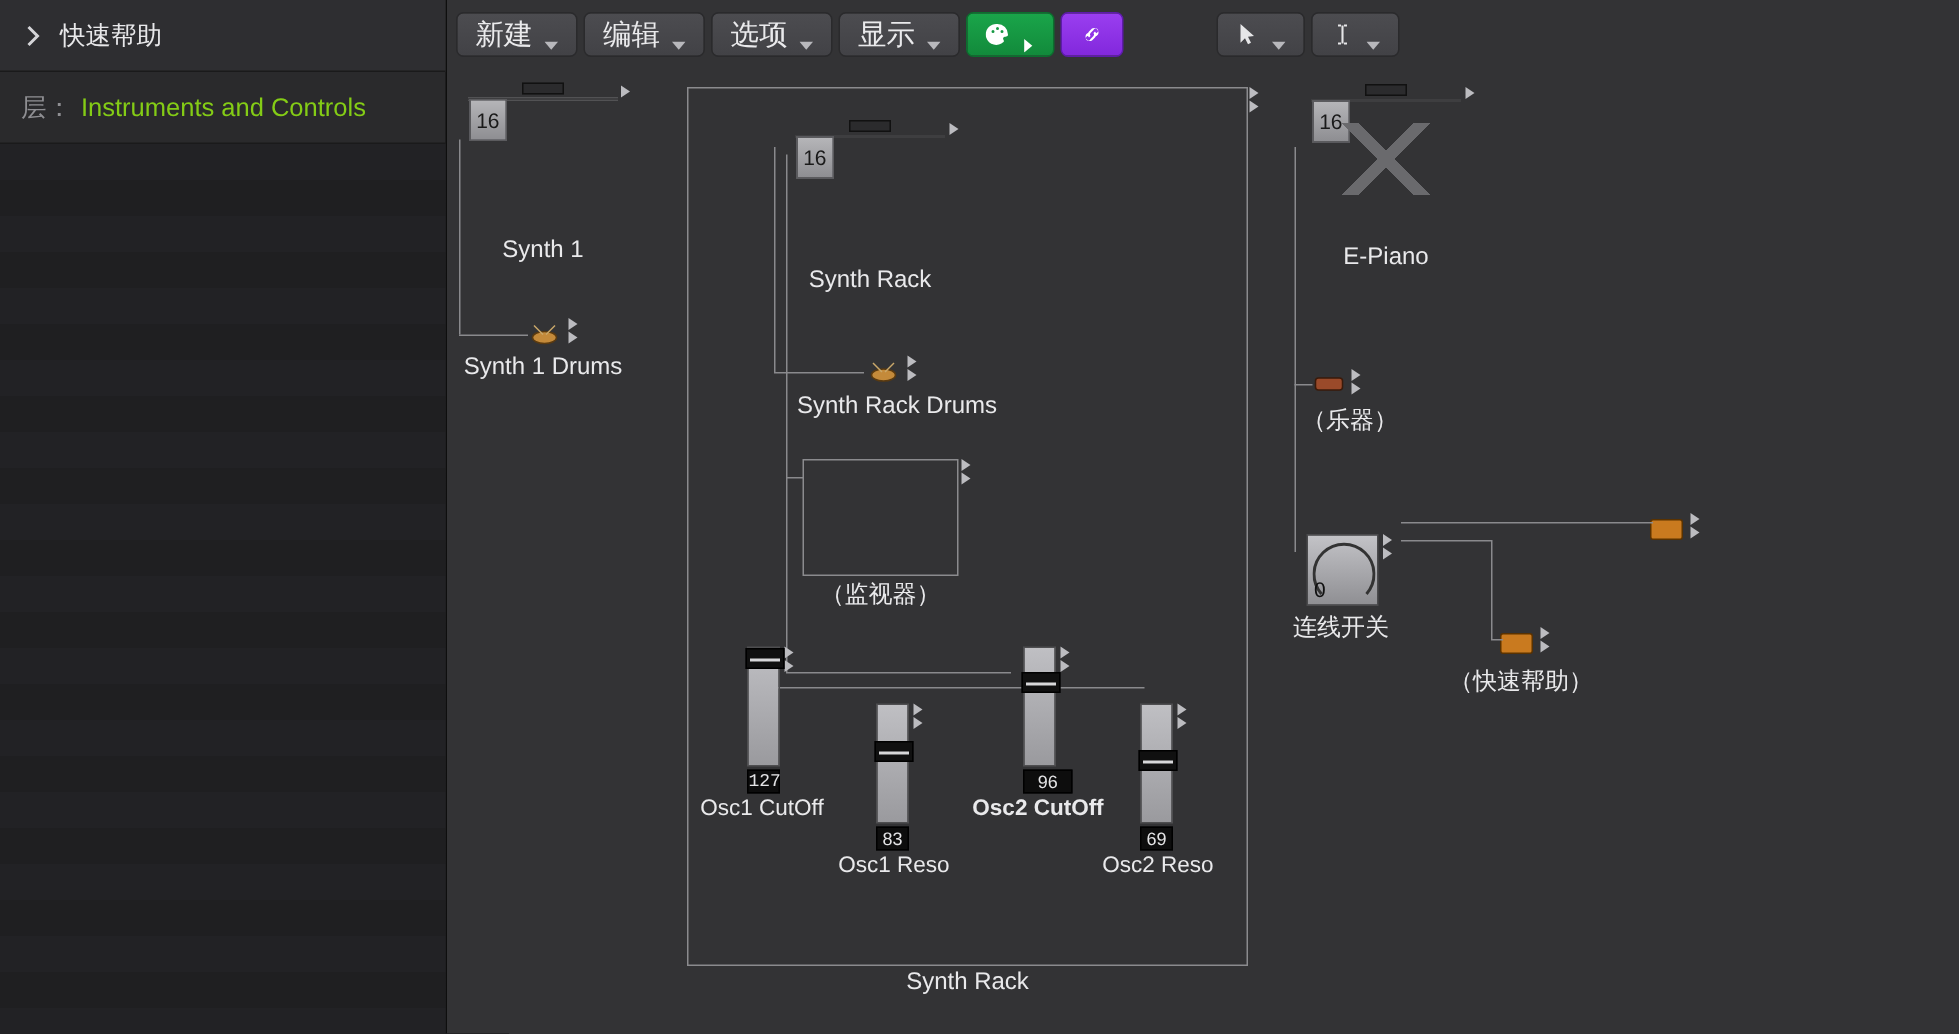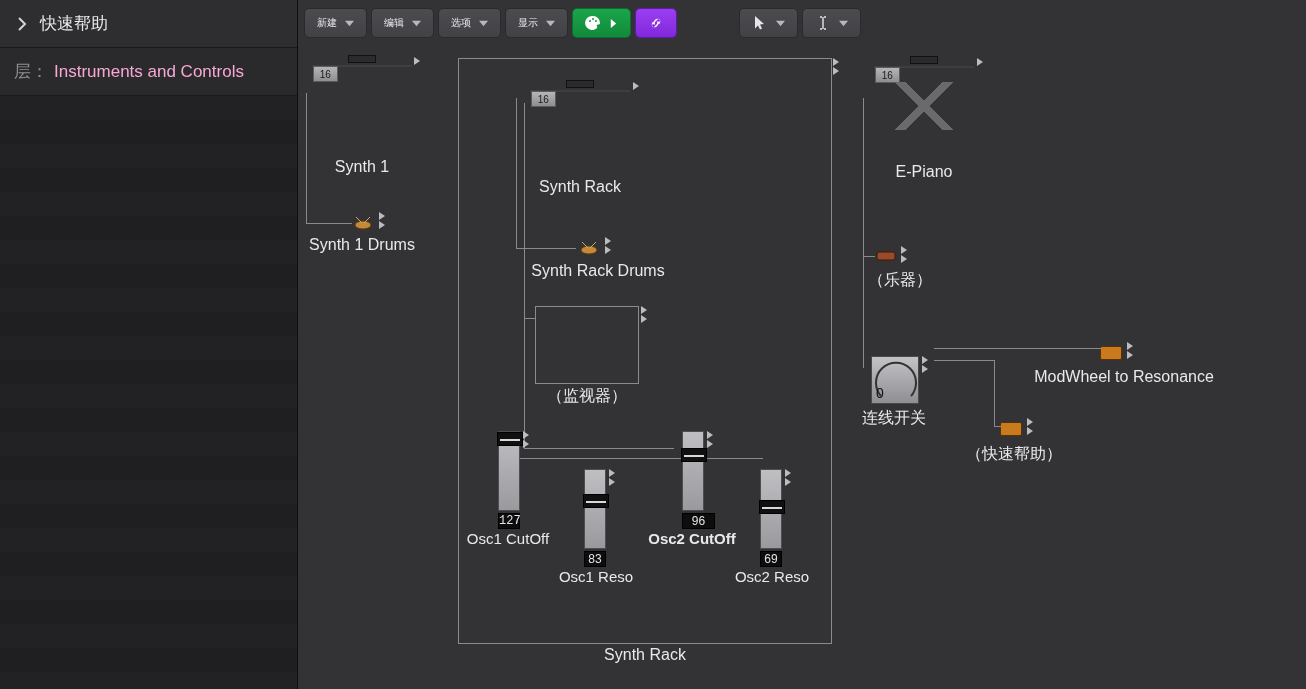--- a/index.html
+++ b/index.html
@@ -6,43 +6,43 @@
   html, body { width: 1306px; height: 689px; background: #1b1b1c; font-family: -apple-system, "Helvetica Neue", Arial, sans-serif; color: #e8e8ea; overflow: hidden; }
   .app { display: flex; width: 100%; height: 100%; }
 
   
   .sidebar { width: 298px; background: #2a2a2c; border-right: 1px solid #0e0e0e; display: flex; flex-direction: column; }
   .side-row { height: 48px; display: flex; align-items: center; padding: 0 14px; border-bottom: 1px solid #1a1a1b; font-size: 17px; }
   .side-row.header { background: #2e2e31; }
   .chev { width: 16px; height: 16px; margin-right: 10px; display: inline-block; }
   .chev svg { width: 16px; height: 16px; stroke: #d5d5d8; stroke-width: 2; fill: none; }
   .side-label { color: #8f8f93; margin-right: 6px; }
-  .side-val   { color: #f9a8d4; }
+  .side-val   { color: #84cc16; }
   .side-fill  { flex: 1; background: repeating-linear-gradient(#222225 0 24px, #1f1f21 24px 48px); }
 
   
   .main { position: relative; flex: 1; background: #333335; }
   .toolbar { position: absolute; top: 6px; left: 6px; right: 6px; height: 34px; display: flex; align-items: center; gap: 4px; }
-  .btn { height: 30px; background: linear-gradient(#4c4c50,#424246); border: 1px solid #2a2a2c; border-radius: 5px; color: #eaeaec; font-size: 10px; display: flex; align-items: center; padding: 0 12px; gap: 8px; }
+  .btn { height: 30px; background: linear-gradient(#4c4c50,#424246); border: 1px solid #2a2a2c; border-radius: 5px; color: #eaeaec; font-size: 19px; display: flex; align-items: center; padding: 0 12px; gap: 8px; }
   .btn .caret { width: 9px; height: 9px; }
   .btn .caret svg { width: 9px; height: 9px; fill: #b8b8bc; }
   .btn.accent-green { background: linear-gradient(#1aa54a,#128a3b); border-color: #0c6e2e; }
   .btn.accent-purple{ background: linear-gradient(#9a3ef0,#8228dc); border-color: #5e1bab; }
   .icon14 { width: 16px; height: 16px; }
   .toolbar-spacer { width: 54px; }
 
   .canvas { position: absolute; left: 0; right: 0; top: 48px; bottom: 0; }
   .canvas * { position: absolute; }
 
   
   .instbox { width: 100px; }
   .instbox .mini { width: 100px; height: 10px; display:flex; justify-content:center; }
   .instbox .hat  { width: 28px; height: 8px; background:#2b2b2d; border:1px solid #111; }
   .instgrid { width:100px; display:flex; flex-wrap:wrap; border:1px solid #3e3e40; background:#9a9a9e; }
-  .instgrid span { width:25%; height:16px; border:1px solid #5b5b5e; font-size:10px; color:#1a1a1a; display:flex; align-items:center; justify-content:center; background:linear-gradient(#b5b5b8,#8e8e92); }
+  .instgrid span { width:25%; height:28px; border:1px solid #5b5b5e; font-size:14px; color:#1a1a1a; display:flex; align-items:center; justify-content:center; background:linear-gradient(#b5b5b8,#8e8e92); }
   .objlabel { color:#e9e9eb; font-size:16px; text-align:center; white-space:nowrap; }
 
   
   .drumicon { width:22px; height:18px; }
   .drumicon svg { width:22px; height:18px; }
 
   
   .group { border:1px solid #8b8b8e; background:transparent; }
 
   
@@ -395,21 +395,20 @@
         </span>
       <div class="objlabel" style="left:546px; top:360px; width:100px;">连线开关</div>
 
       <span class="chip" style="left:802px; top:298px;"></span>
       <span class="ports" style="left:828px; top:292px;">
           <svg viewBox="0 0 14 20">
             <polygon points="1,2 7,6 1,10"></polygon>
             <polygon points="1,11 7,15 1,19"></polygon>
           </svg>
         </span>
-      <div class="objlabel" style="left:726px; top:320px; width:200px;">ModWheel to Resonance</div>
 
       <span class="chip" style="left:702px; top:374px;"></span>
       <span class="ports" style="left:728px; top:368px;">
           <svg viewBox="0 0 14 20">
             <polygon points="1,2 7,6 1,10"></polygon>
             <polygon points="1,11 7,15 1,19"></polygon>
           </svg>
         </span>
       <div class="objlabel" style="left:656px; top:396px; width:120px;">（快速帮助）</div>
 

